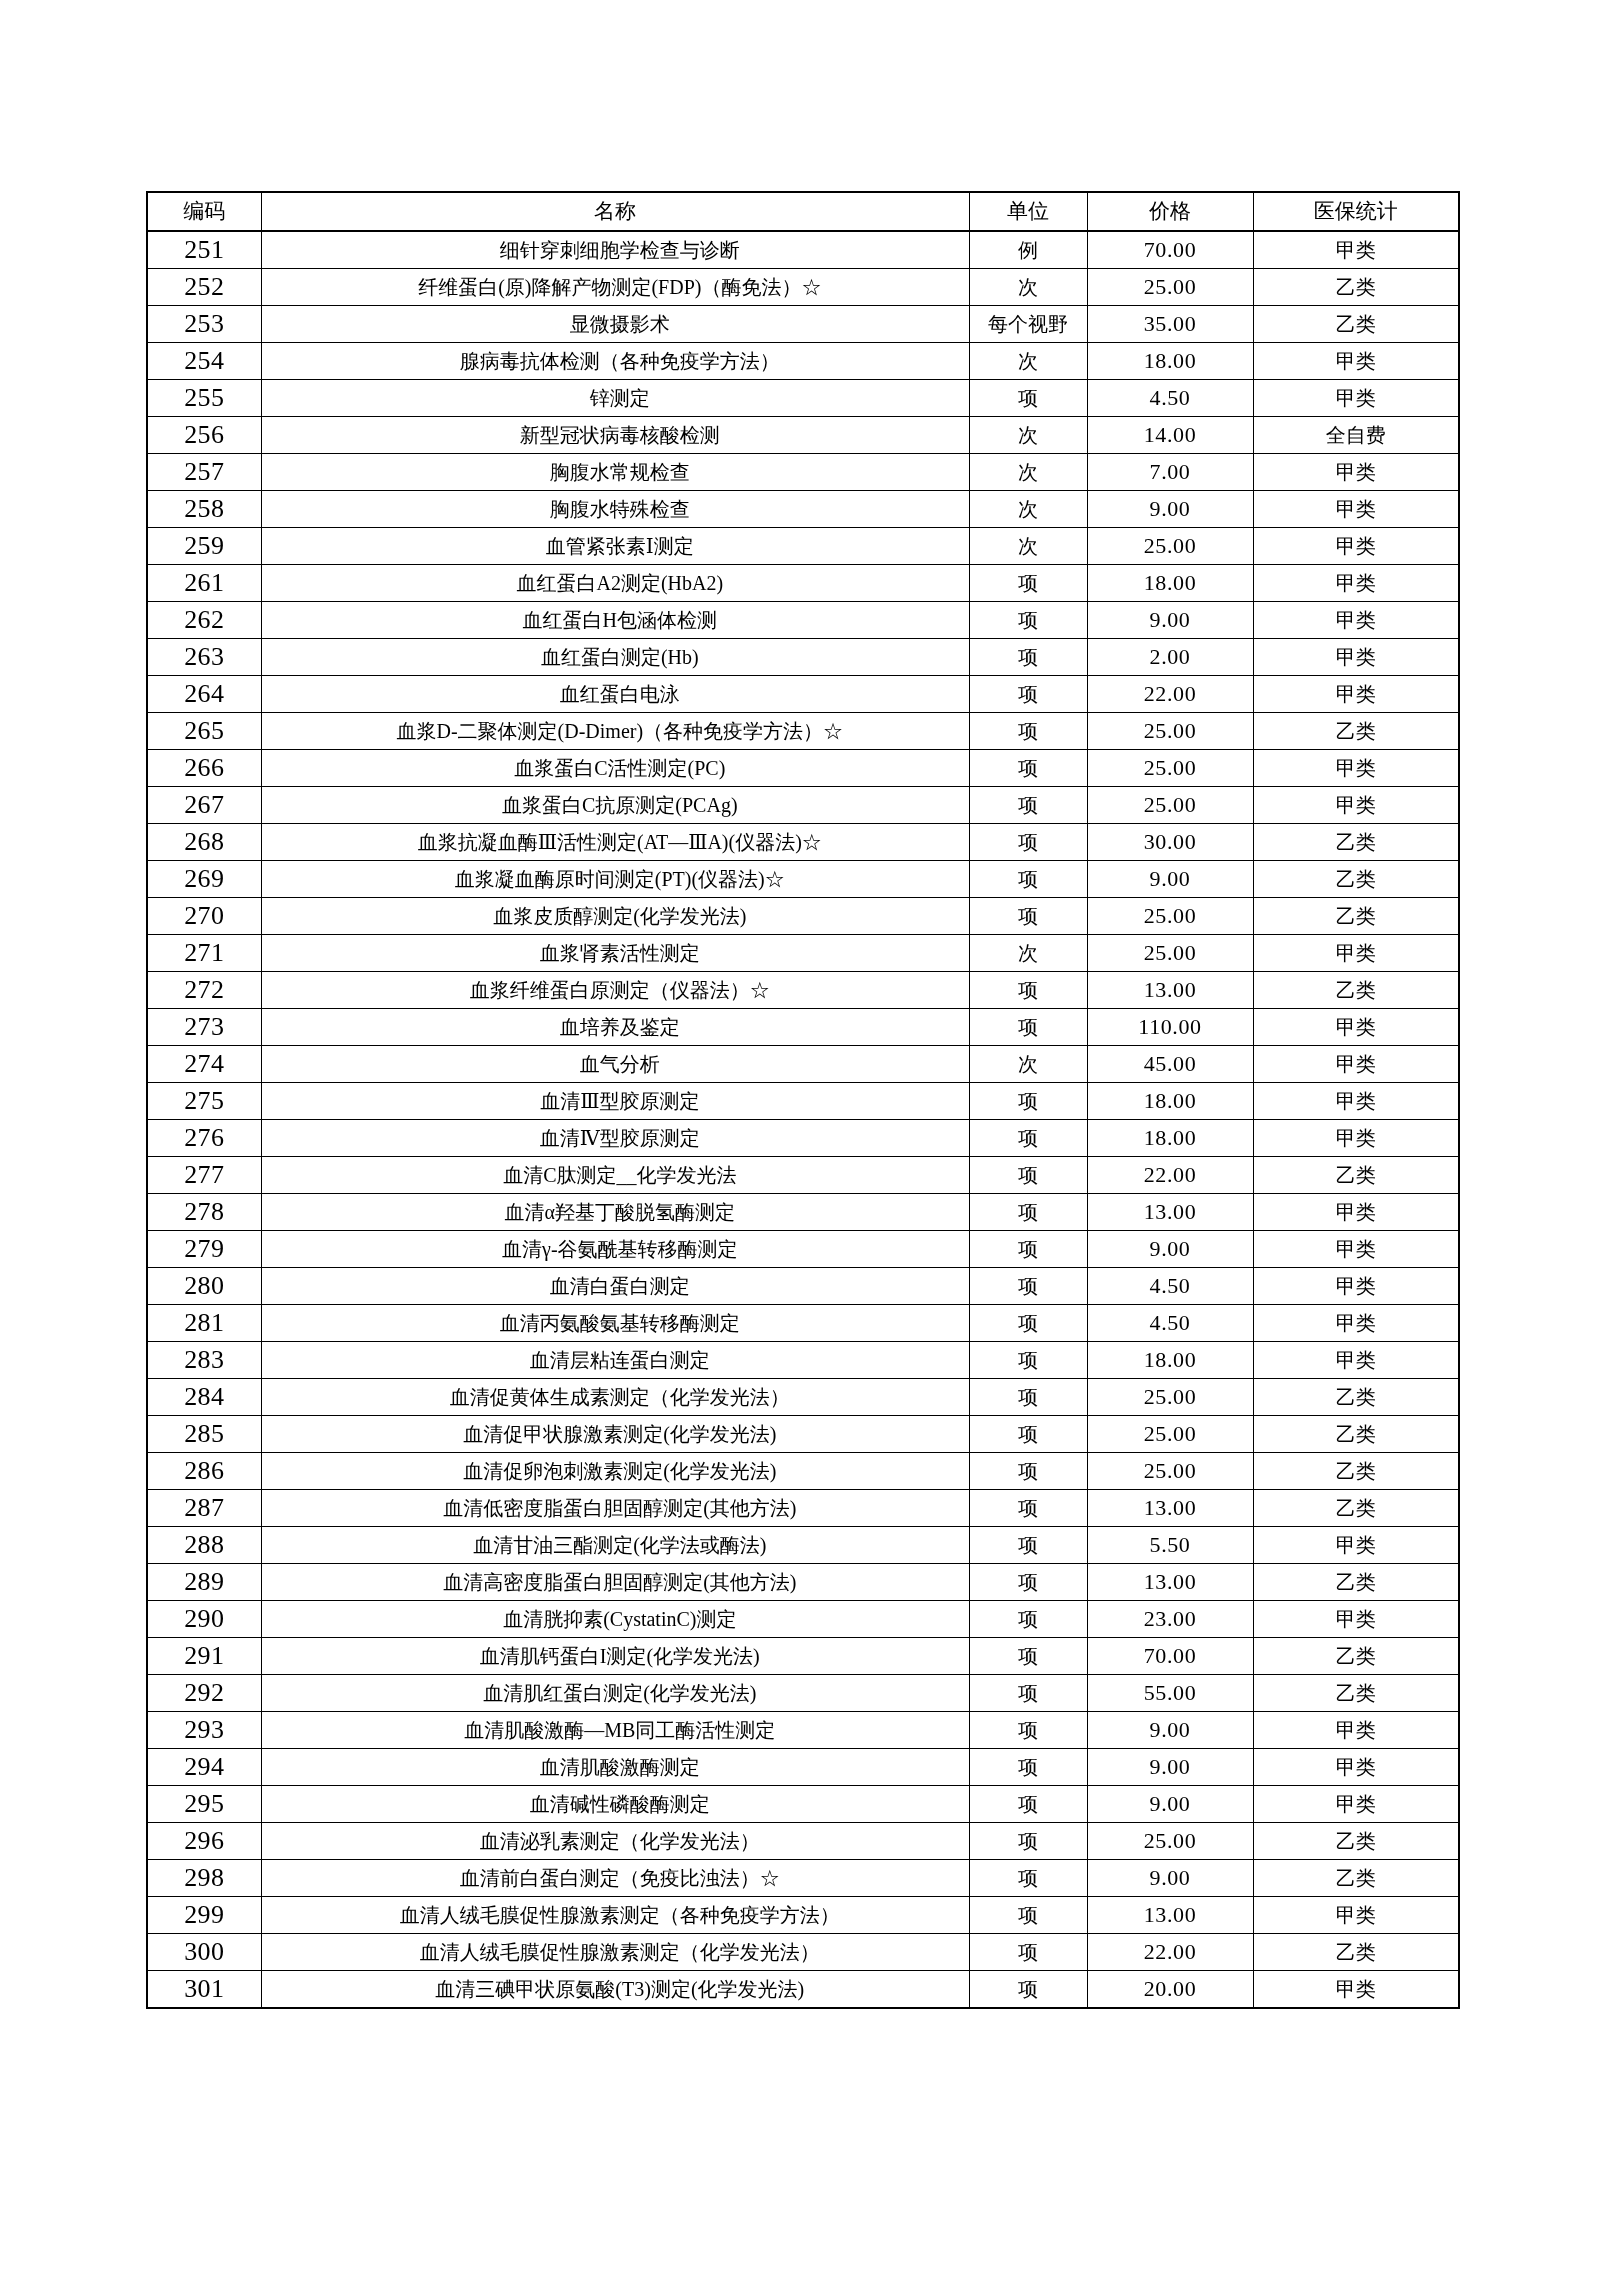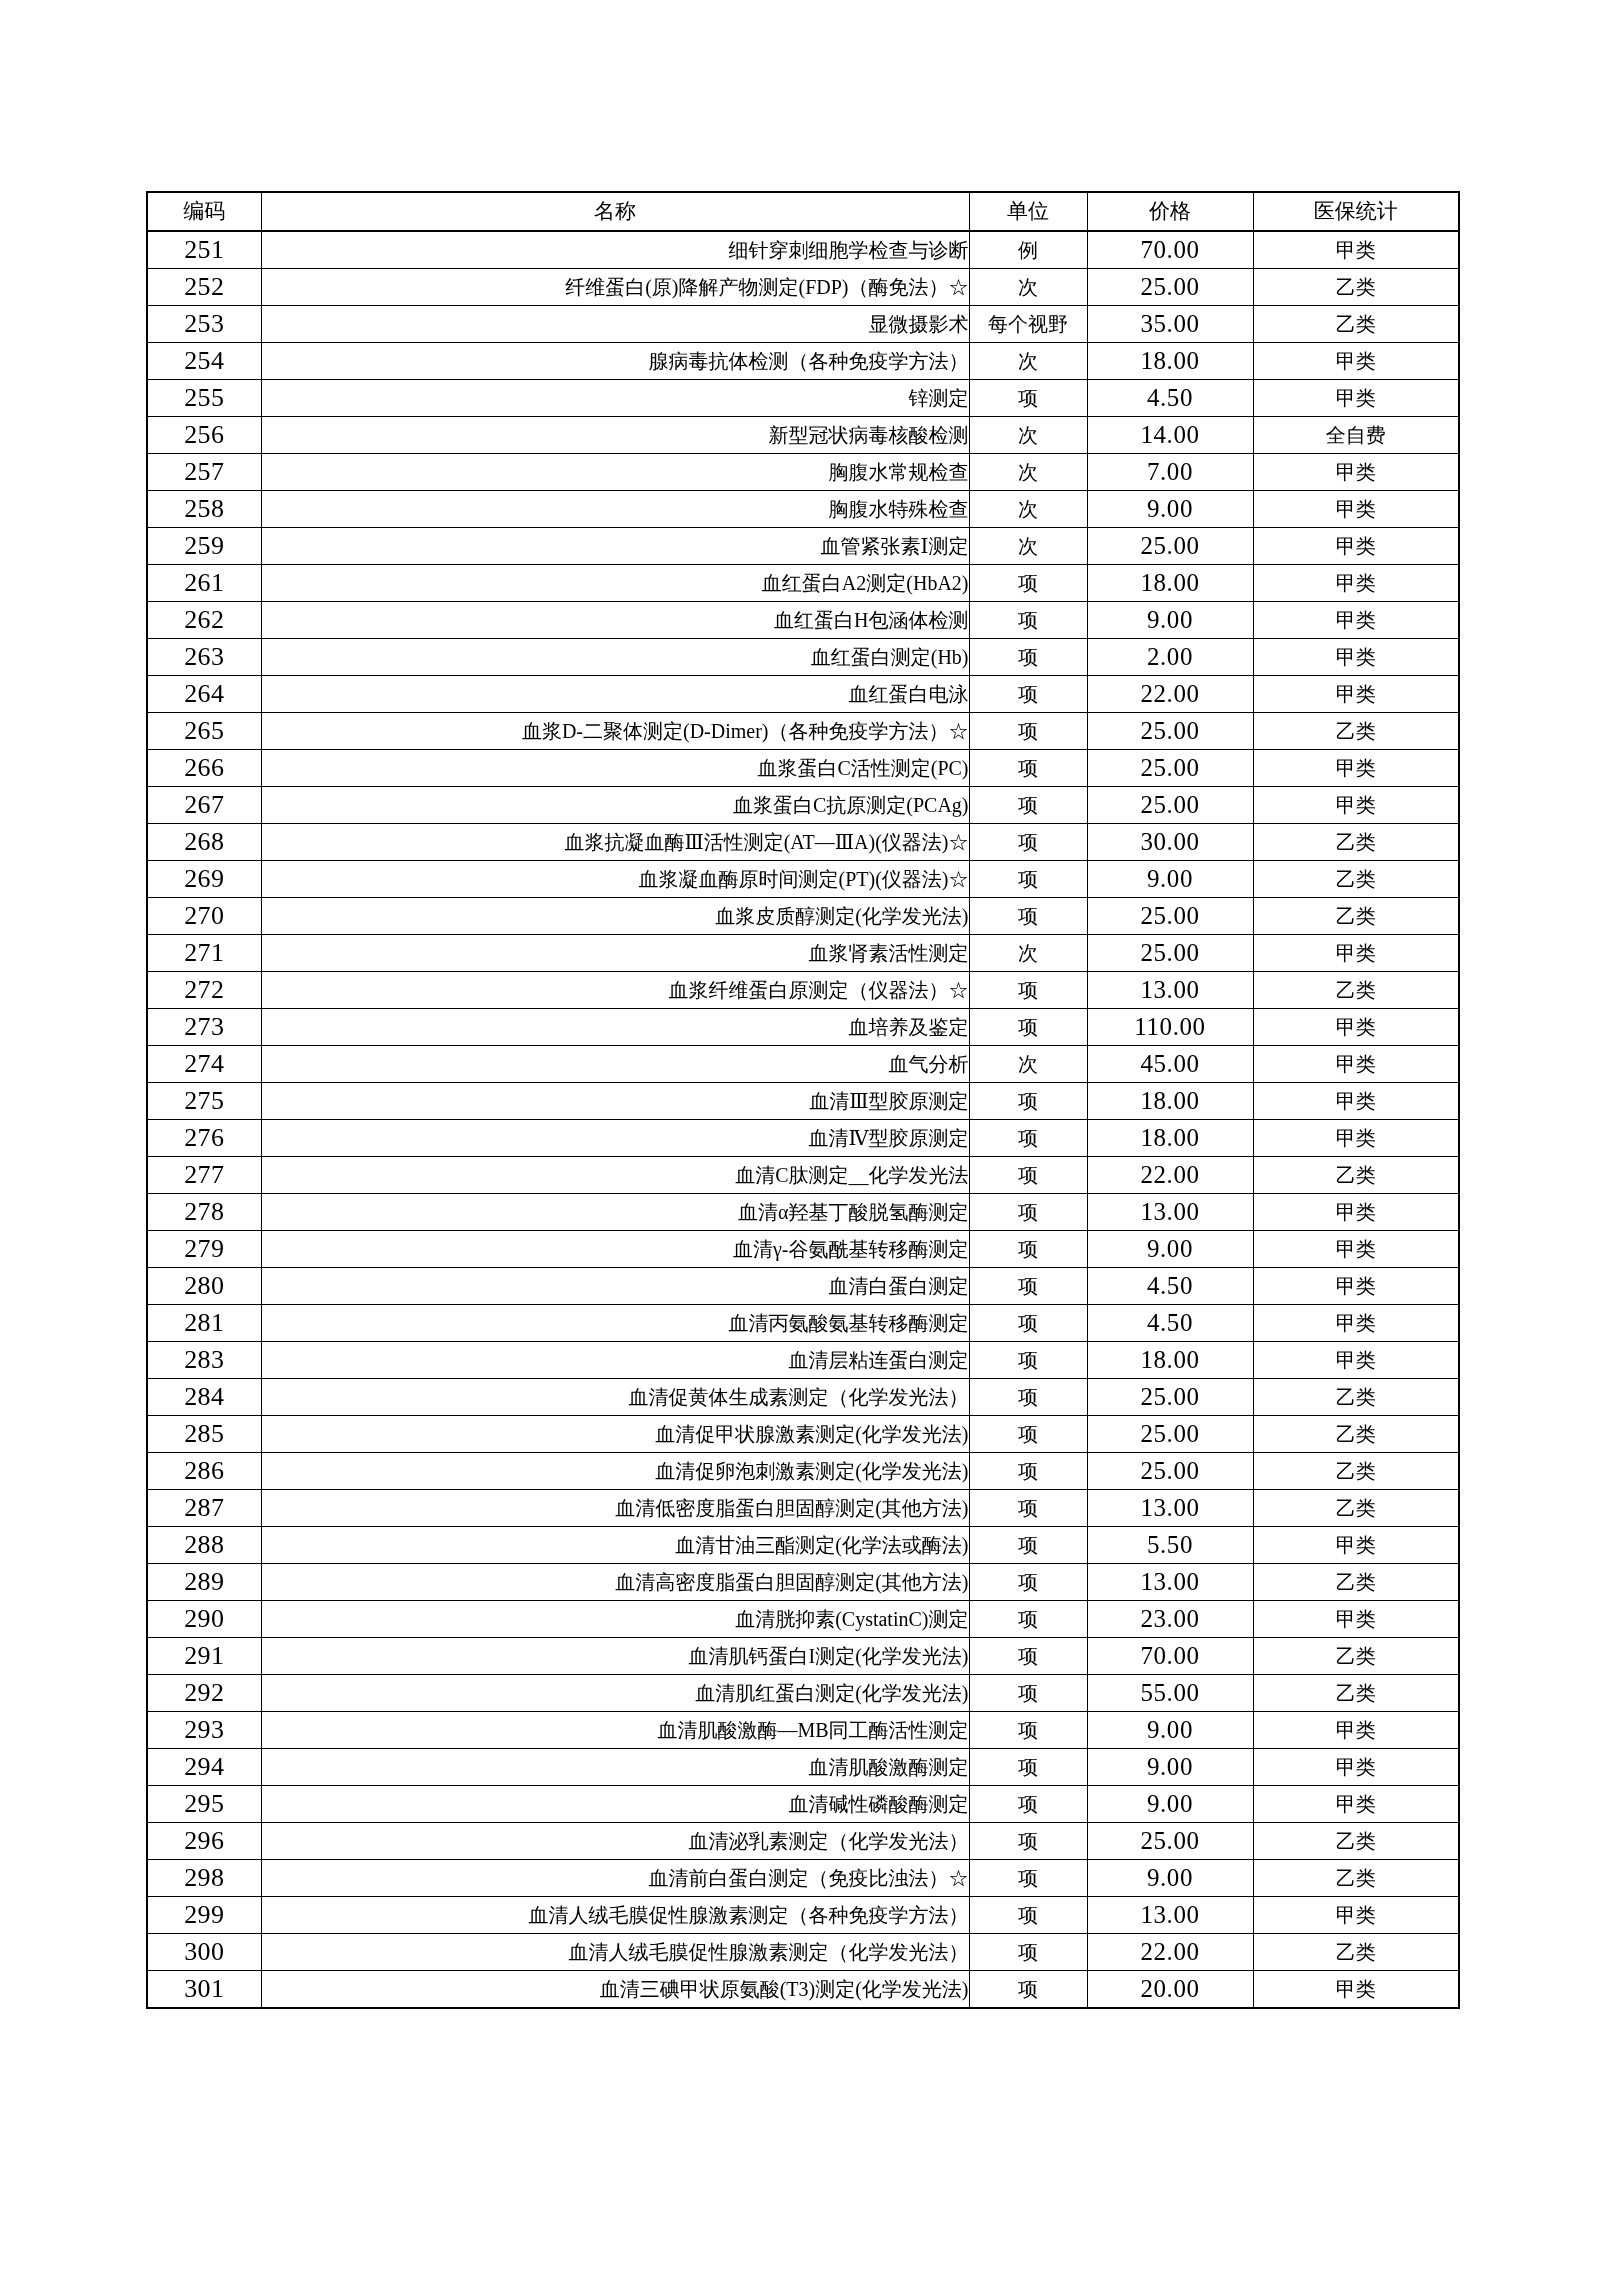--- a/index.html
+++ b/index.html
@@ -57,31 +57,31 @@
     text-align: center;
     font-size: 21px;
     border-bottom-width: 2.4px;
   }
   table.price-table tbody td.code {
     text-align: center;
     font-size: 26px;
     letter-spacing: 0.3px;
   }
   table.price-table tbody td.name {
-    text-align: right;
+    text-align: center;
     padding-left: 9.6px;
     font-size: 20px;
   }
   table.price-table tbody td.unit {
     text-align: center;
     font-size: 20px;
   }
   table.price-table tbody td.price {
     text-align: center;
-    font-size: 25px;
+    font-size: 22px;
     letter-spacing: 0.6px;
   }
   table.price-table tbody td.ins {
     text-align: center;
     font-size: 20px;
   }
   
   table.price-table tbody tr:last-child td { border-bottom-width: 2.4px; }
   table.price-table tr td:first-child,
   table.price-table tr th:first-child { border-left-width: 2.4px; }

